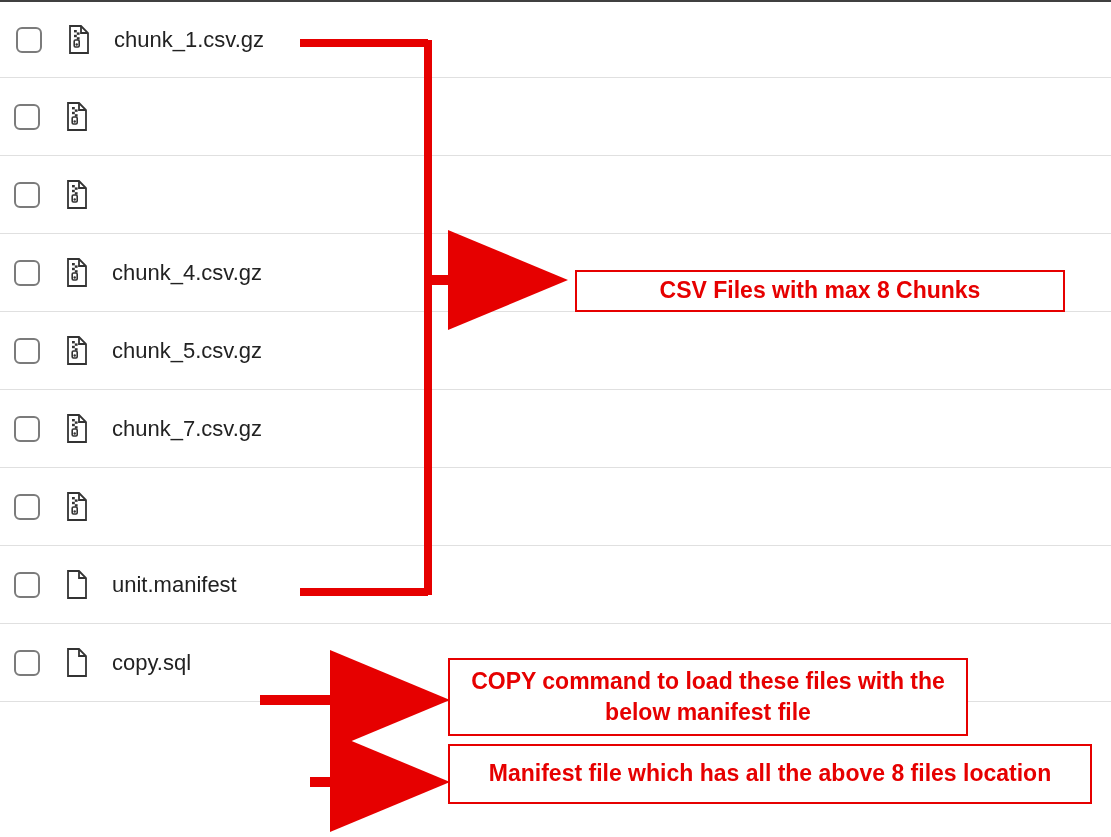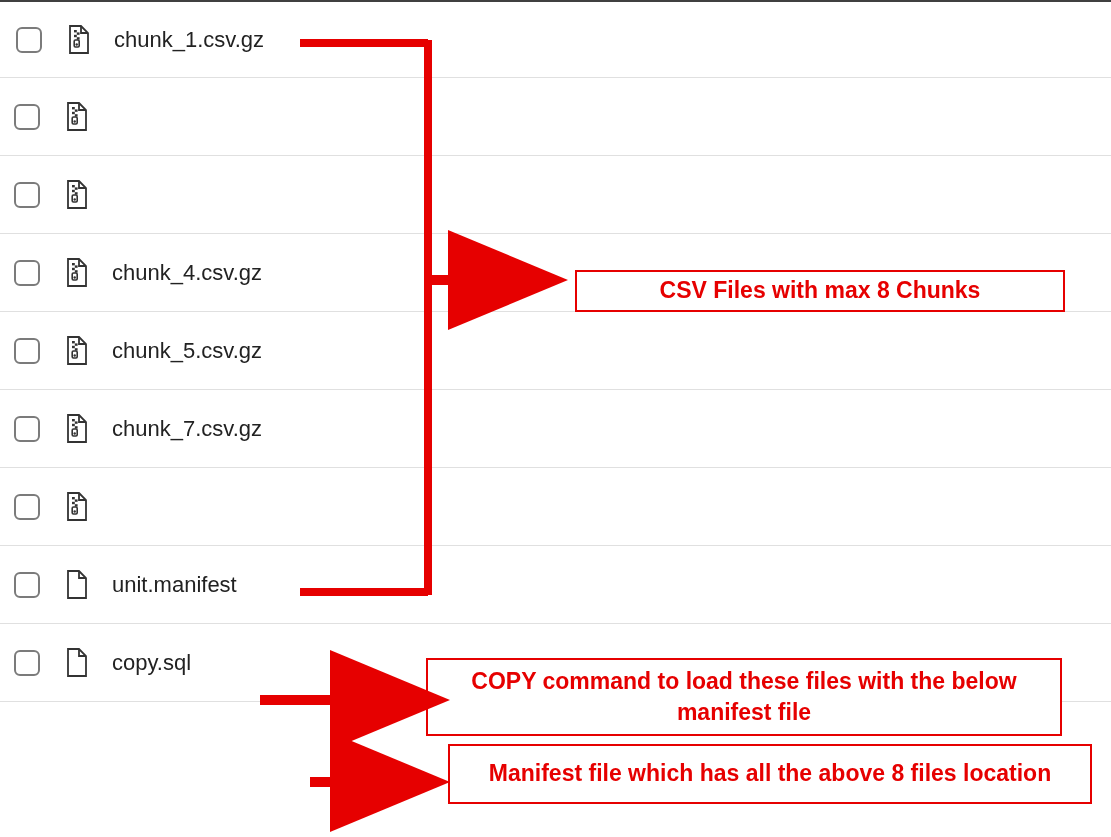--- a/index.html
+++ b/index.html
@@ -199,21 +199,21 @@
       <path d="M4 1 H15 L22 8 V28 H4 Z" fill="none" stroke="#333" stroke-width="1.8"></path>
       <path d="M15 1 V8 H22" fill="none" stroke="#333" stroke-width="1.8"></path>
     </svg>
       </div>
       <span class="file-name">copy.sql</span>
     </div>
   </div>
 
 <div class="annotation-box" style="left:575px; top:253px; width:490px; height:42px;margin-top:17px;">CSV Files with max 8 Chunks</div>
 
-<div class="annotation-box" style="left:426px; top:658px; width:636px; height:78px;">COPY command to load these files with the below manifest file</div>
+<div class="annotation-box" style="left:448px; top:658px; width:520px; height:78px;">COPY command to load these files with the below manifest file</div>
 
 <div class="annotation-box" style="left:448px; top:744px; width:644px; height:60px;">Manifest file which has all the above 8 files location</div>
 
 <svg class="svg-overlay" width="1111" height="837">
   <defs>
     <marker id="arrowhead" markerWidth="12" markerHeight="10" refX="10" refY="5" orient="auto">
       <polygon points="0 0, 12 5, 0 10" fill="#e60000"></polygon>
     </marker>
   </defs>
 

